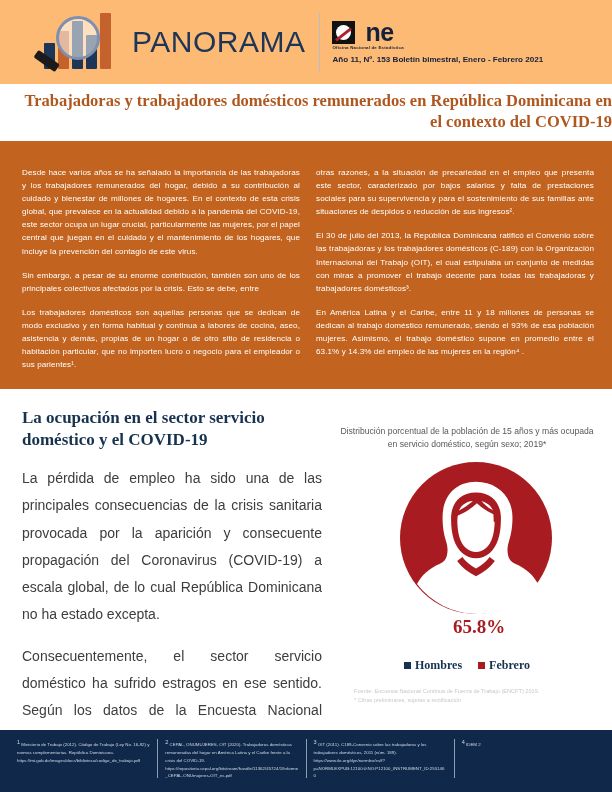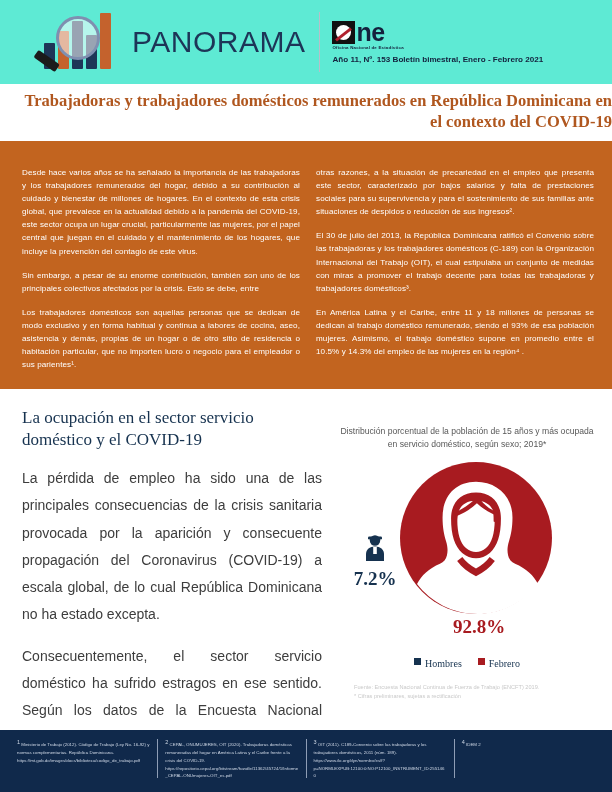--- a/index.html
+++ b/index.html
@@ -11,21 +11,21 @@
     height: 792px;
     background: #ffffff;
     font-family: "Liberation Sans", sans-serif;
     overflow: hidden;
     position: relative;
   }
 
   
   .header {
     height: 84px;
-    background: #5eead4;
+    background: #fdba74;
     display: flex;
     align-items: center;
     padding: 0 14px 0 38px;
     box-sizing: border-box;
   }
   .brand {
     display: flex;
     align-items: center;
     gap: 10px;
   }
@@ -81,21 +81,21 @@
   .vsep {
     width: 1px;
     height: 60px;
     background: #b9bec9;
     margin: 0 12px 0 14px;
   }
   .one-block { padding-top: 2px; }
   .one-logo {
     display: flex;
     align-items: flex-start;
-    gap: 1px;
+    gap: 10px;
   }
   .one-o {
     width: 23px;
     height: 23px;
     background: #111111;
     position: relative;
     display: inline-block;
   }
   .one-o::before {
     content: "";
@@ -172,21 +172,21 @@
   
   .body-section {
     display: flex;
     padding: 18px 14px 6px 22px;
     box-sizing: border-box;
     gap: 14px;
   }
   .body-left { width: 300px; flex: 0 0 300px; }
   .sec-head {
     font-family: "Liberation Serif", serif;
-    font-weight: normal;
+    font-weight: bold;
     font-size: 17px;
     line-height: 1.28;
     color: #16324f;
     margin: 0 0 14px 0;
   }
   .body-left p {
     margin: 0 0 14px 0;
     font-size: 14px;
     line-height: 1.95;
     color: #3d3d3d;
@@ -242,24 +242,25 @@
     color: #a81b20;
   }
   .legend {
     display: flex;
     justify-content: center;
     gap: 16px;
     margin-top: 2px;
   }
   .legend-item {
     display: flex;
+    align-items: center;
     gap: 4px;
     font-family: "Liberation Serif", serif;
-    font-weight: normal;
-    font-size: 10px;
+    font-weight: bold;
+    font-size: 12px;
     color: #16324f;
   }
   .swatch { width: 7px; height: 7px; display: inline-block; }
   .source-note {
     margin-top: 14px;
     font-size: 5.6px;
     color: #c9c9c9;
     line-height: 1.5;
     padding-left: 18px;
   }
@@ -330,21 +331,21 @@
 
 <div class="intro">
   <div class="col">
     <p>Desde hace varios años se ha señalado la importancia de las trabajadoras y los trabajadores remunerados del hogar, debido a su contribución al cuidado y bienestar de millones de hogares. En el contexto de esta crisis global, que prevalece en la actualidad debido a la pandemia del COVID-19, este sector ocupa un lugar crucial, particularmente las mujeres, por el papel central que juegan en el cuidado y el mantenimiento de los hogares, que incluye la prevención del contagio de este virus.</p>
     <p>Sin embargo, a pesar de su enorme contribución, también son uno de los principales colectivos afectados por la crisis. Esto se debe, entre</p>
     <p>Los trabajadores domésticos son aquellas personas que se dedican de modo exclusivo y en forma habitual y continua a labores de cocina, aseo, asistencia y demás, propias de un hogar o de otro sitio de residencia o habitación particular, que no importen lucro o negocio para el empleador o sus parientes¹.</p>
   </div>
   <div class="col">
     <p>otras razones, a la situación de precariedad en el empleo que presenta este sector, caracterizado por bajos salarios y falta de prestaciones sociales para su supervivencia y para el sostenimiento de sus familias ante situaciones de despidos o reducción de sus ingresos².</p>
     <p>El 30 de julio del 2013, la República Dominicana ratificó el Convenio sobre las trabajadoras y los trabajadores domésticos (C-189) con la Organización Internacional del Trabajo (OIT), el cual estipulaba un conjunto de medidas con miras a promover el trabajo decente para todas las trabajadoras y trabajadores domésticos³.</p>
-    <p>En América Latina y el Caribe, entre 11 y 18 millones de personas se dedican al trabajo doméstico remunerado, siendo el 93% de esa población mujeres. Asimismo, el trabajo doméstico supone en promedio entre el 10.5% y 14.3% del empleo de las mujeres en la región⁴ .</p>
+    <p>En América Latina y el Caribe, entre 11 y 18 millones de personas se dedican al trabajo doméstico remunerado, siendo el 93% de esa población mujeres. Asimismo, el trabajo doméstico supone en promedio entre el 63.1% y 14.3% del empleo de las mujeres en la región⁴ .</p>
   </div>
 </div>
 
 <div class="body-section">
   <div class="body-left">
     <h2 class="sec-head">La ocupación en el sector servicio doméstico y el COVID-19</h2>
     <p>La pérdida de empleo ha sido una de las principales consecuencias de la crisis sanitaria provocada por la aparición y consecuente propagación del Coronavirus (COVID-19) a escala global, de lo cual República Dominicana no ha estado excepta.</p>
     <p>Consecuentemente, el sector servicio doméstico ha sufrido estragos en ese sentido. Según los datos de la Encuesta Nacional Continua de Fuerza de Trabajo (ENCFT), para el último trimestre del año 2019 -a escala nacional- estaban ocupadas unas 260,620 personas estaban ocupadas en el trabajo doméstico remunerado, siendo el 92.8% de esta población mujeres (Gráfico 1). Cabe destacar también que para este periodo el servicio doméstico representó el 12.5% del empleo de las mujeres en República Dominicana.</p>
   </div>
 
@@ -355,31 +356,22 @@
 
       <svg class="woman-icon" viewBox="0 0 100 100">
         <circle cx="50" cy="50" r="50" fill="#a81b20"></circle>
         <path fill="#ffffff" d="M50 13c-13.5 0-22 9.4-22 23.5 0 6.5 1 11.5 2.3 15.6 1 3.2 1.3 6.2.6 9.2-.6 2.7-2.1 4.5-4.6 5.6-7.2 3.1-12.3 7.6-15.1 13.4 9.1 11.7 23.2 19.7 39.8 19.7s30.7-8 39.8-19.7c-2.8-5.8-7.9-10.3-15.1-13.4-2.5-1.1-4-2.9-4.6-5.6-.7-3-.4-6 .6-9.2C73 48 74 43 74 36.5 74 22.4 63.5 13 50 13z"></path>
         <path fill="#a81b20" d="M50 20c-10.3 0-16.4 6.7-16.4 17.2 0 10.9 2.4 18.3 7.3 22.6 2.7 2.4 5.9 3.5 9.1 3.5s6.4-1.1 9.1-3.5c4.9-4.3 7.3-11.7 7.3-22.6C66.4 26.7 60.3 20 50 20z"></path>
         <path fill="#ffffff" d="M50 25.5c-8 0-12.3 4.6-12.3 12.5 0 9.2 1.9 15.3 5.7 18.6 2 1.8 4.3 2.6 6.6 2.6s4.6-.8 6.6-2.6c3.8-3.3 5.7-9.4 5.7-18.6 0-7.9-4.3-12.5-12.3-12.5z"></path>
         <path fill="#a81b20" d="M36 40.5c0-3 .4-5.6 1.3-7.7 3-1.6 6.2-3.6 9.3-6 1.8-1.4 3.4-2.9 4.7-4.3l1.9 2.6c2.6 3.4 6.4 6.2 11.1 8.3.6 2 .9 4.3.9 7.1l-3.6-1.4c0-2 0-3.6-.2-4.8-4.4-2-8-4.4-10.8-7.2-3.4 3.3-7.7 6.1-12.8 8.3-.2 1.3-.3 3-.3 5.1z"></path>
         <path fill="#a81b20" d="M41 62.5c2.2 3 5.2 5.5 9 7.5 3.8-2 6.8-4.5 9-7.5l3.4 2.6c-3 4.2-7.1 7.5-12.4 10-5.3-2.5-9.4-5.8-12.4-10z"></path>
       </svg>
 
-      <div class="man-group">
-        <svg width="26" height="28" viewBox="0 0 26 28">
-          <circle cx="13" cy="6.5" r="5.2" fill="#16324f"></circle>
-          <rect x="6" y="2.4" width="14" height="3.1" rx="1.3" fill="#16324f"></rect>
-          <path d="M13 12.5c-5.4 0-9 3-9 7.6V27h18v-6.9c0-4.6-3.6-7.6-9-7.6z" fill="#16324f"></path>
-          <rect x="11.2" y="13" width="3.6" height="7" fill="#ffffff"></rect>
-        </svg>
-        <div class="pct-men">7.2%</div>
-      </div>
-
-      <div class="pct-women">92.8%</div>
+
+      <div class="pct-women">65.8%</div>
     </div>
 
     <div class="legend">
       <div class="legend-item">
         <span class="swatch" style="background:#16324f"></span>
         <span>Hombres</span>
       </div>
       <div class="legend-item">
         <span class="swatch" style="background:#a81b20"></span>
         <span>Febrero</span>

